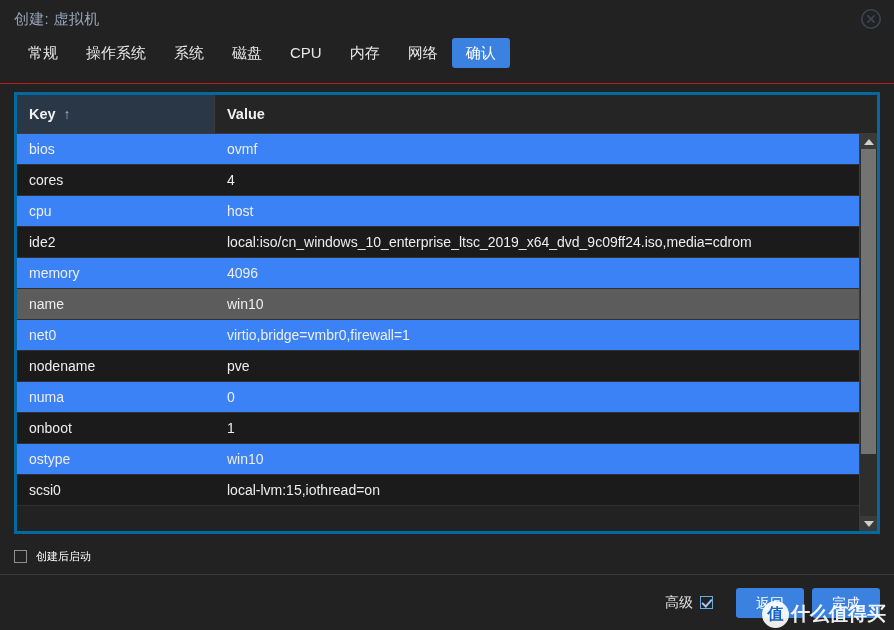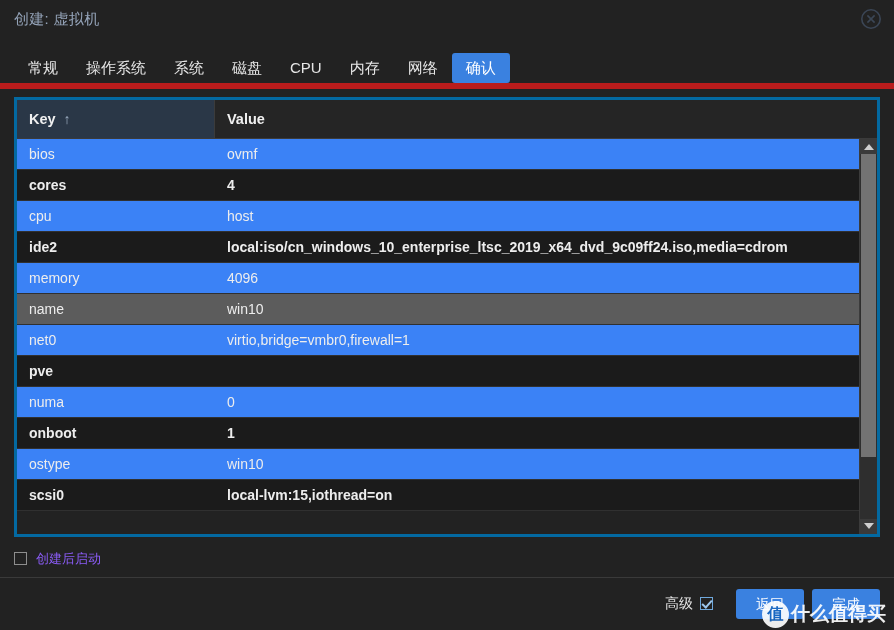--- a/index.html
+++ b/index.html
@@ -50,24 +50,24 @@
     align-items: center;
     justify-content: center;
   }
   #close-btn svg { display: block; }
 
   
   #tabbar {
     height: 45px;
     flex: 0 0 45px;
     display: flex;
-    align-items: flex-end;
+    align-items: flex-start;
     padding-left: 14px;
     gap: 0px;
-    border-bottom: 6px solid #b91c1c;
+    border-bottom: 1px solid #b91c1c;
     background: #222222;
   }
   .tab {
     font-size: 15px;
     color: #e6e6e6;
     padding: 5px 14px;
     border-radius: 3px;
     cursor: pointer;
     white-space: nowrap;
     line-height: 20px;
@@ -132,21 +132,21 @@
     overflow: hidden;
   }
   .row {
     display: flex;
     height: 31px;
     align-items: center;
     border-bottom: 1px solid #303030;
     box-sizing: border-box;
   }
   .row.odd  { background: #3b82f6; }
-  .row.even { background: #1b1b1b; font-weight: bold; }
+  .row.even { background: #1b1b1b; }
   .row.selected { background: #5c5c5c; }
   .cell {
     font-size: 14px;
     color: #ededed;
     padding-left: 12px;
     box-sizing: border-box;
     white-space: nowrap;
     overflow: hidden;
     text-overflow: clip;
   }
@@ -222,22 +222,22 @@
   .chk-box.checked::after {
     content: "";
     position: absolute;
     left: 3px; top: 0px;
     width: 4px; height: 8px;
     border: solid #9ec8ee;
     border-width: 0 2px 2px 0;
     transform: rotate(42deg);
   }
   .chk-label {
-    font-size: 13px;
-    color: #8b5cf6;
+    font-size: 11px;
+    color: #ffffff;
   }
   #footer {
     flex: 1 1 auto;
     display: flex;
     align-items: center;
     justify-content: flex-end;
     padding: 0 14px 0 14px;
     gap: 8px;
     position: relative;
   }
@@ -357,20 +357,21 @@
           </div>
           <div class="row selected">
             <div class="cell key">name</div>
             <div class="cell value">win10</div>
           </div>
           <div class="row odd">
             <div class="cell key">net0</div>
             <div class="cell value">virtio,bridge=vmbr0,firewall=1</div>
           </div>
           <div class="row even">
+            <div class="cell key">nodename</div>
             <div class="cell value">pve</div>
           </div>
           <div class="row odd">
             <div class="cell key">numa</div>
             <div class="cell value">0</div>
           </div>
           <div class="row even">
             <div class="cell key">onboot</div>
             <div class="cell value">1</div>
           </div>

